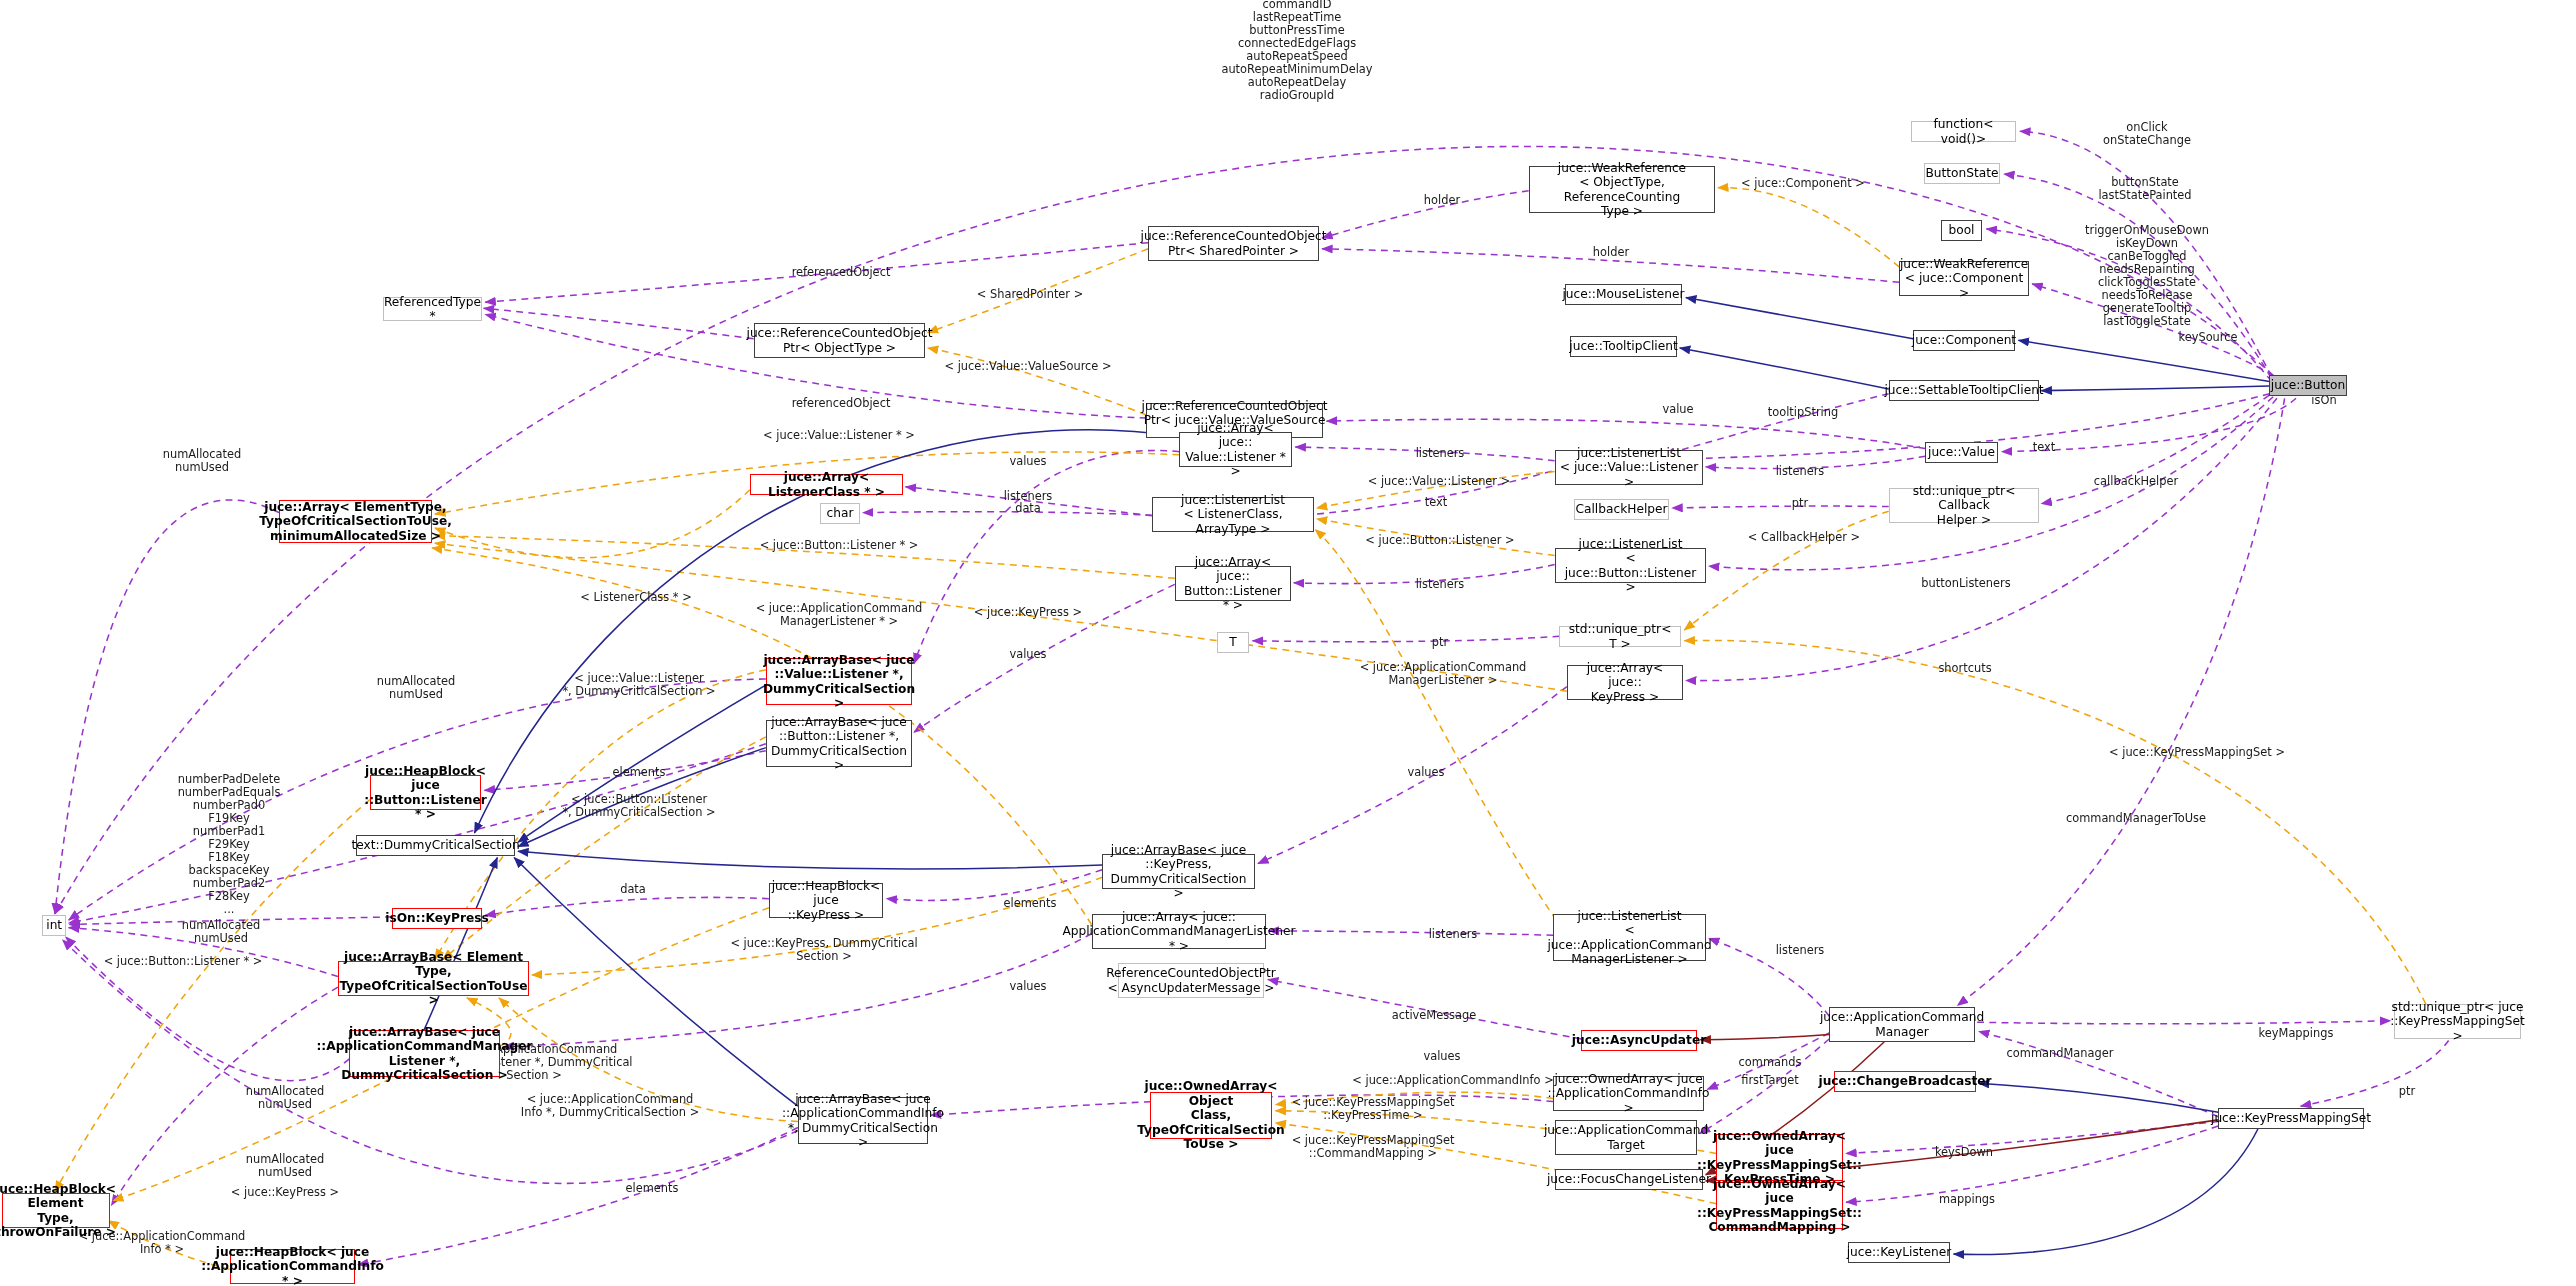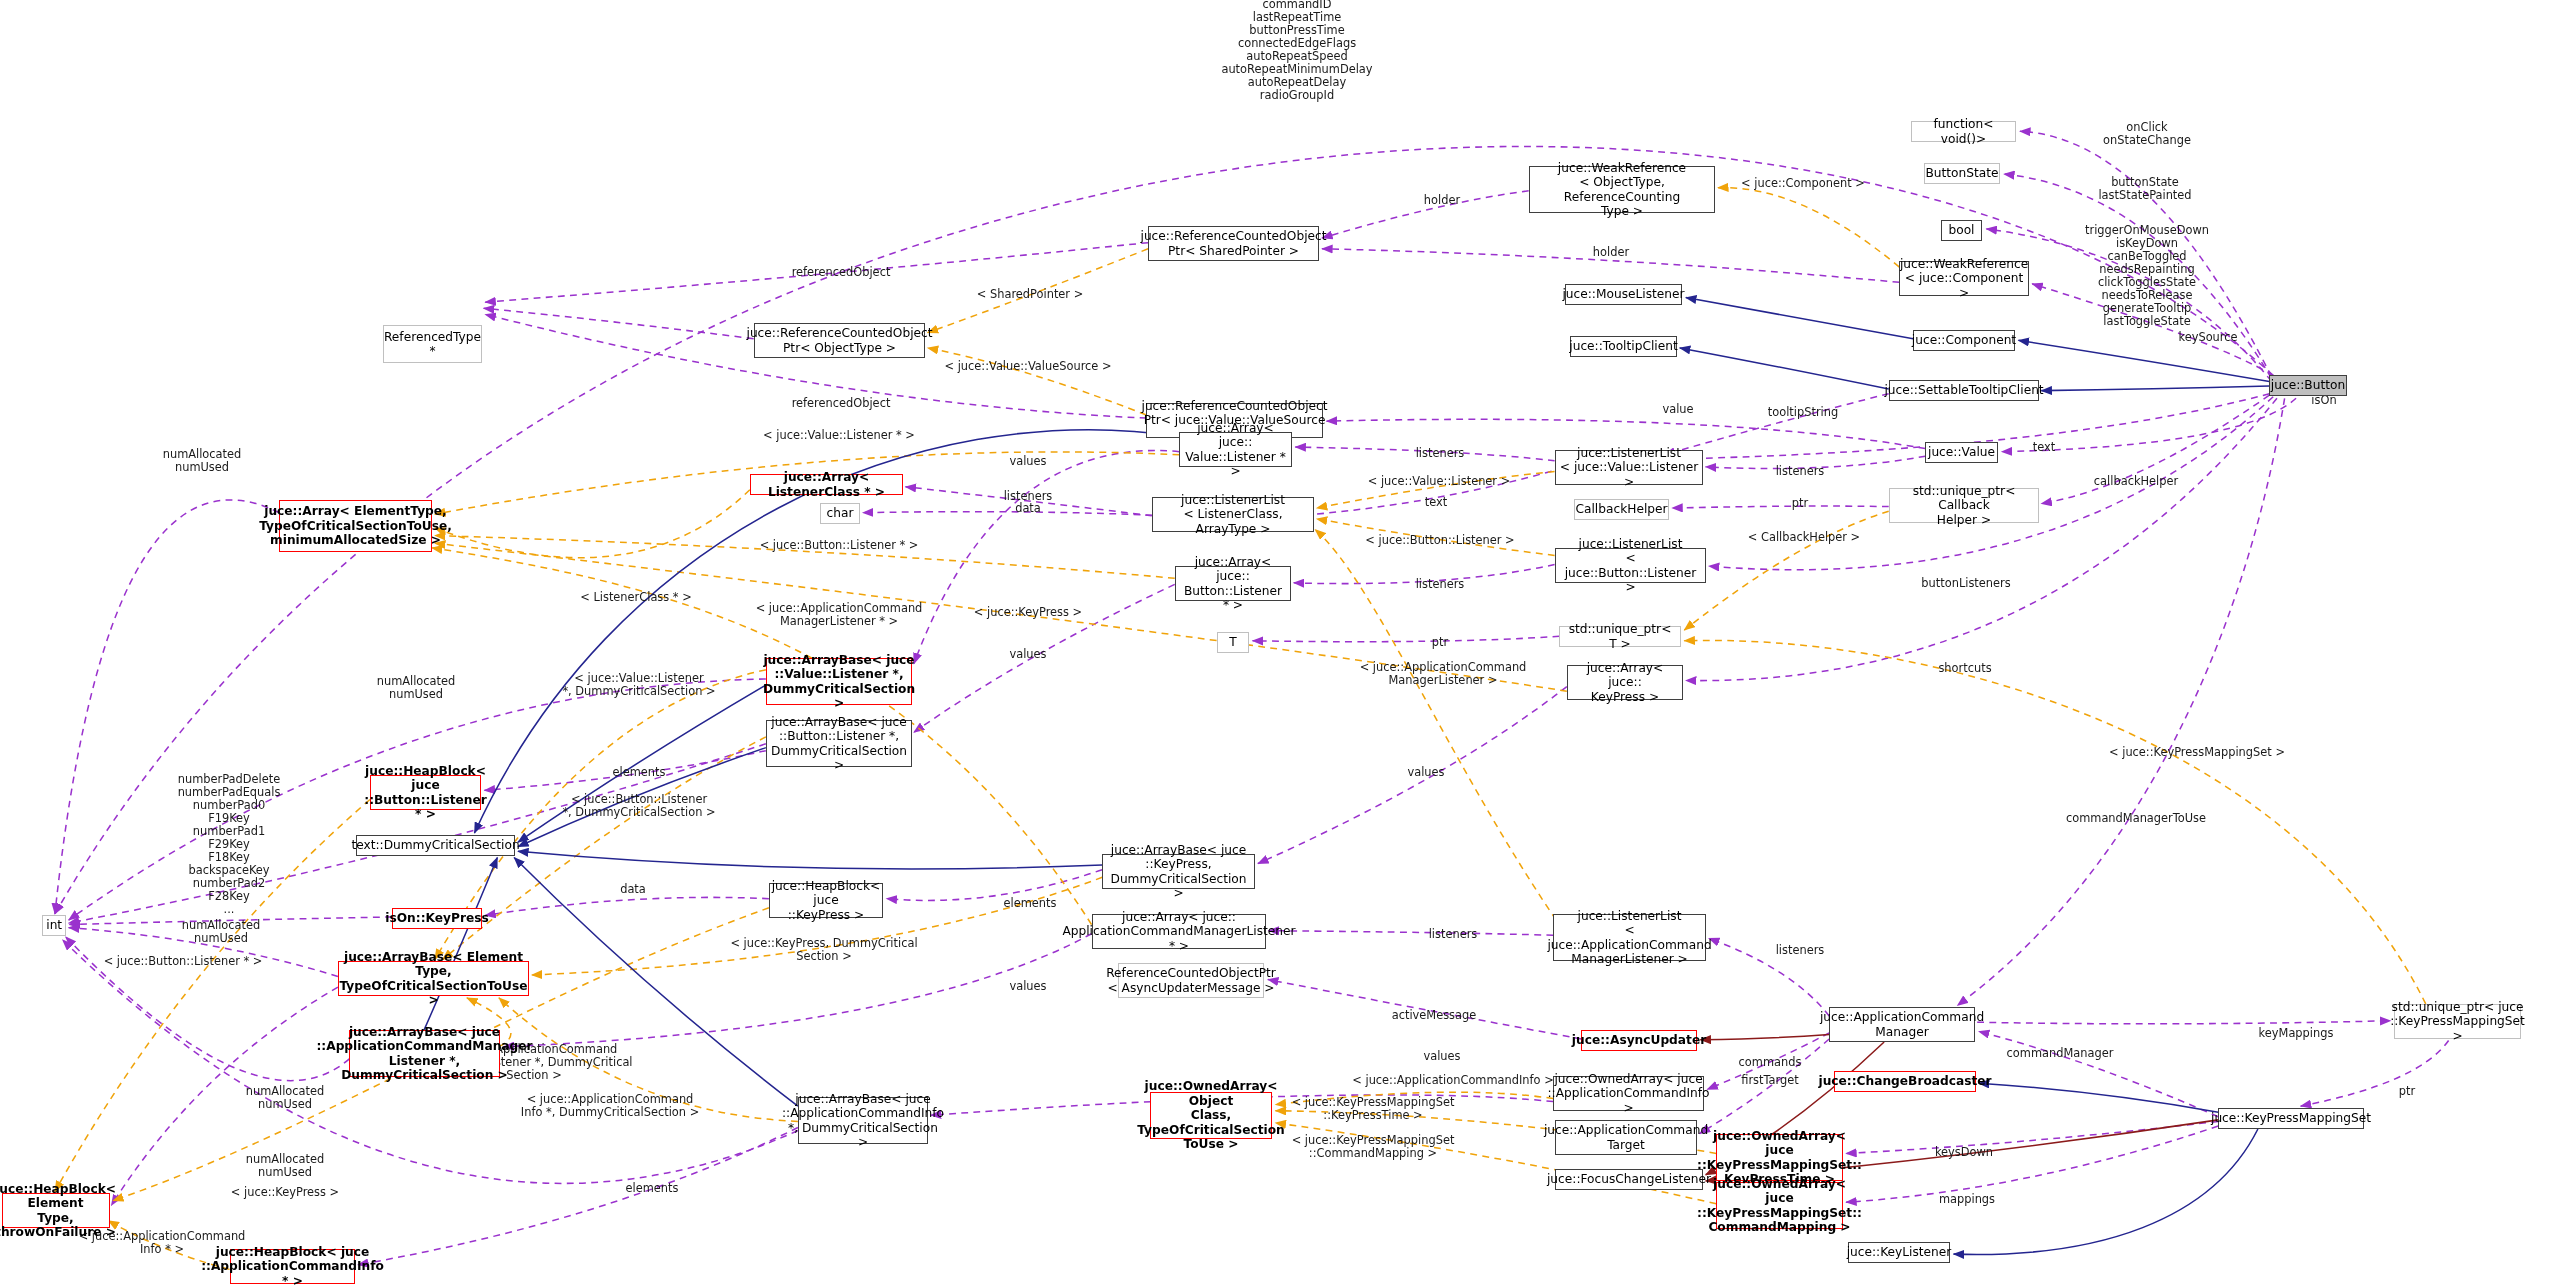--- a/index.html
+++ b/index.html
@@ -124,21 +124,21 @@
         <path d="M1546,572 C1200,520 800,700 622,1092" fill="none" stroke="#24258f" stroke-width="2" marker-end="url(#m-b)"></path>
         <path d="M556,1350 Q600,1250 652,1124" fill="none" stroke="#24258f" stroke-width="2" marker-end="url(#m-b)"></path>
         <path d="M2908,1458 Q2750,1430 2594,1420" fill="none" stroke="#24258f" stroke-width="2" marker-end="url(#m-b)"></path>
         <path d="M2960,1480 C2900,1600 2750,1650 2561,1644" fill="none" stroke="#24258f" stroke-width="2" marker-end="url(#m-b)"></path>
         <path d="M2398,1356 Q2320,1362 2229,1363" fill="none" stroke="#8b1a1a" stroke-width="2" marker-end="url(#m-r)"></path>
         <path d="M2470,1366 Q2350,1480 2236,1540" fill="none" stroke="#8b1a1a" stroke-width="2" marker-end="url(#m-r)"></path>
         <path d="M2908,1468 Q2560,1520 2236,1548" fill="none" stroke="#8b1a1a" stroke-width="2" marker-end="url(#m-r)"></path>
       </g>
   </svg>
   <div id="node-layer">
-      <div class="node b-light" style="left: 383px; top: 297px; width: 99px; height: 38px; margin-top: 28px;">ReferencedType *</div>
+      <div class="node b-light" style="left: 383px; top: 297px; width: 99px; height: 24px;">ReferencedType *</div>
       <div class="node b-dark" style="left: 1148px; top: 226px; width: 171px; height: 35px;">juce::ReferenceCountedObject
 Ptr&lt; SharedPointer &gt;</div>
       <div class="node b-dark" style="left: 754px; top: 323px; width: 171px; height: 35px;">juce::ReferenceCountedObject
 Ptr&lt; ObjectType &gt;</div>
       <div class="node b-dark" style="left: 1146px; top: 403px; width: 177px; height: 35px;">juce::ReferenceCountedObject
 Ptr&lt; juce::Value::ValueSource &gt;</div>
       <div class="node b-light" style="left: 820px; top: 503px; width: 40px; height: 21.4px;">char</div>
       <div class="node b-dark" style="left: 1165px; top: 507px; width: 130px; height: 21.4px;">juce::CharPointer_UTF8</div>
       <div class="node b-dark" style="left: 1529px; top: 166px; width: 186px; height: 47px;">juce::WeakReference
 &lt; ObjectType, ReferenceCounting
@@ -165,21 +165,21 @@
       <div class="node b-dark" style="left: 1555px; top: 450px; width: 148px; height: 35px;">juce::ListenerList
 &lt; juce::Value::Listener &gt;</div>
       <div class="node b-light" style="left: 1574px; top: 499px; width: 95px; height: 21.4px;">CallbackHelper</div>
       <div class="node b-dark" style="left: 1555px; top: 548px; width: 151px; height: 35px;">juce::ListenerList
 &lt; juce::Button::Listener &gt;</div>
       <div class="node b-light" style="left: 1889px; top: 488px; width: 150px; height: 35px;">std::unique_ptr&lt; Callback
 Helper &gt;</div>
       <div class="node b-light" style="left: 1559px; top: 626px; width: 122px; height: 21.4px;">std::unique_ptr&lt; T &gt;</div>
       <div class="node b-dark" style="left: 1567px; top: 665px; width: 116px; height: 35px;">juce::Array&lt; juce::
 KeyPress &gt;</div>
-      <div class="node b-red" style="left: 279px; top: 500px; width: 153px; height: 52px;">juce::Array&lt; ElementType,
+      <div class="node b-red" style="left: 279px; top: 500px; width: 153px; height: 43px;">juce::Array&lt; ElementType,
 TypeOfCriticalSectionToUse,
 minimumAllocatedSize &gt;</div>
       <div class="node b-red" style="left: 750px; top: 474px; width: 153px; height: 21.4px;">juce::Array&lt; ListenerClass * &gt;</div>
       <div class="node b-red" style="left: 766px; top: 658px; width: 146px; height: 47px;">juce::ArrayBase&lt; juce
 ::Value::Listener *,
 DummyCriticalSection &gt;</div>
       <div class="node b-dark" style="left: 766px; top: 720px; width: 146px; height: 47px;">juce::ArrayBase&lt; juce
 ::Button::Listener *,
 DummyCriticalSection &gt;</div>
       <div class="node b-red" style="left: 370px; top: 775px; width: 111px; height: 35px;">juce::HeapBlock&lt; juce

